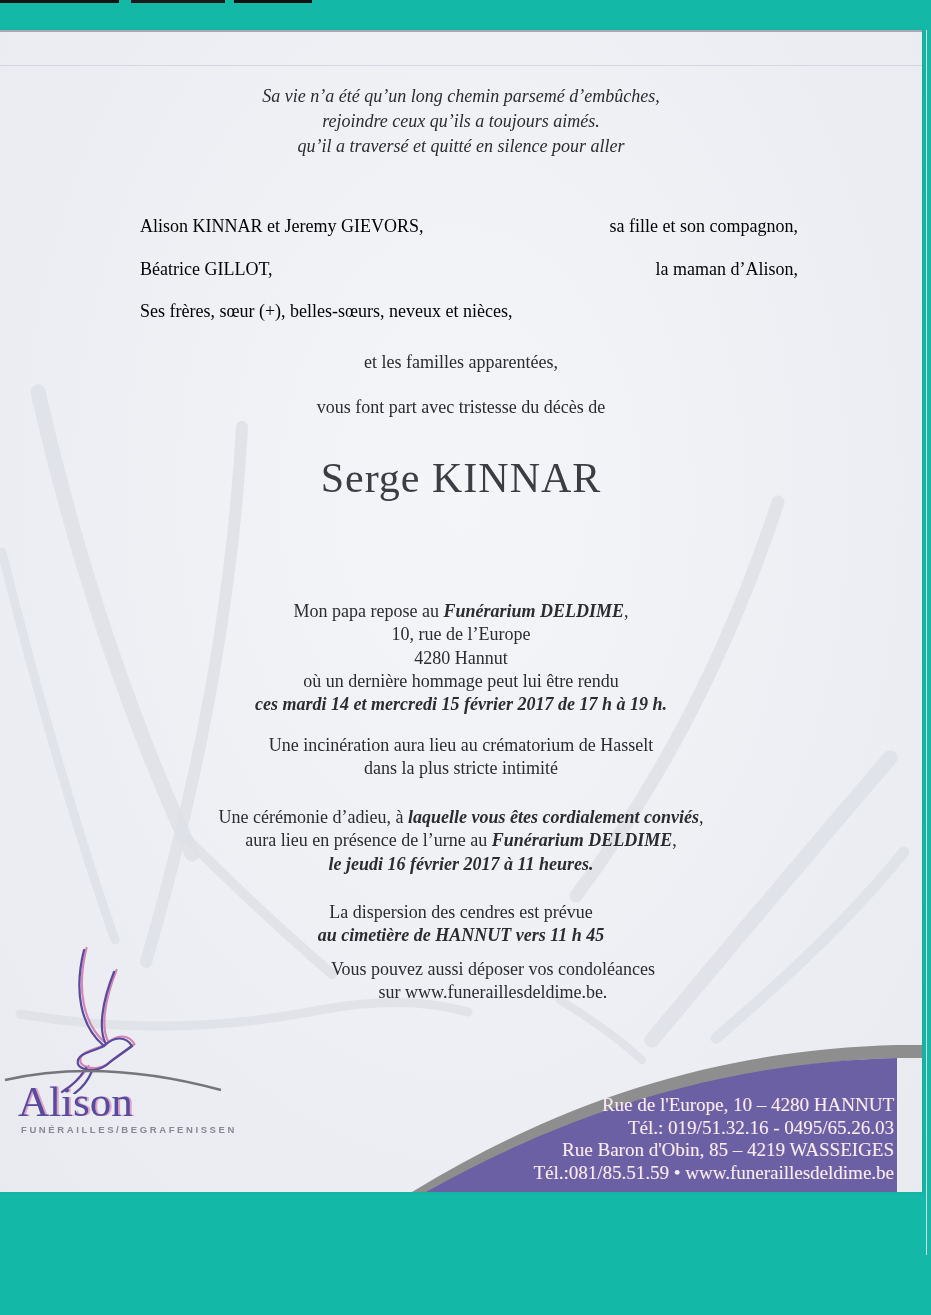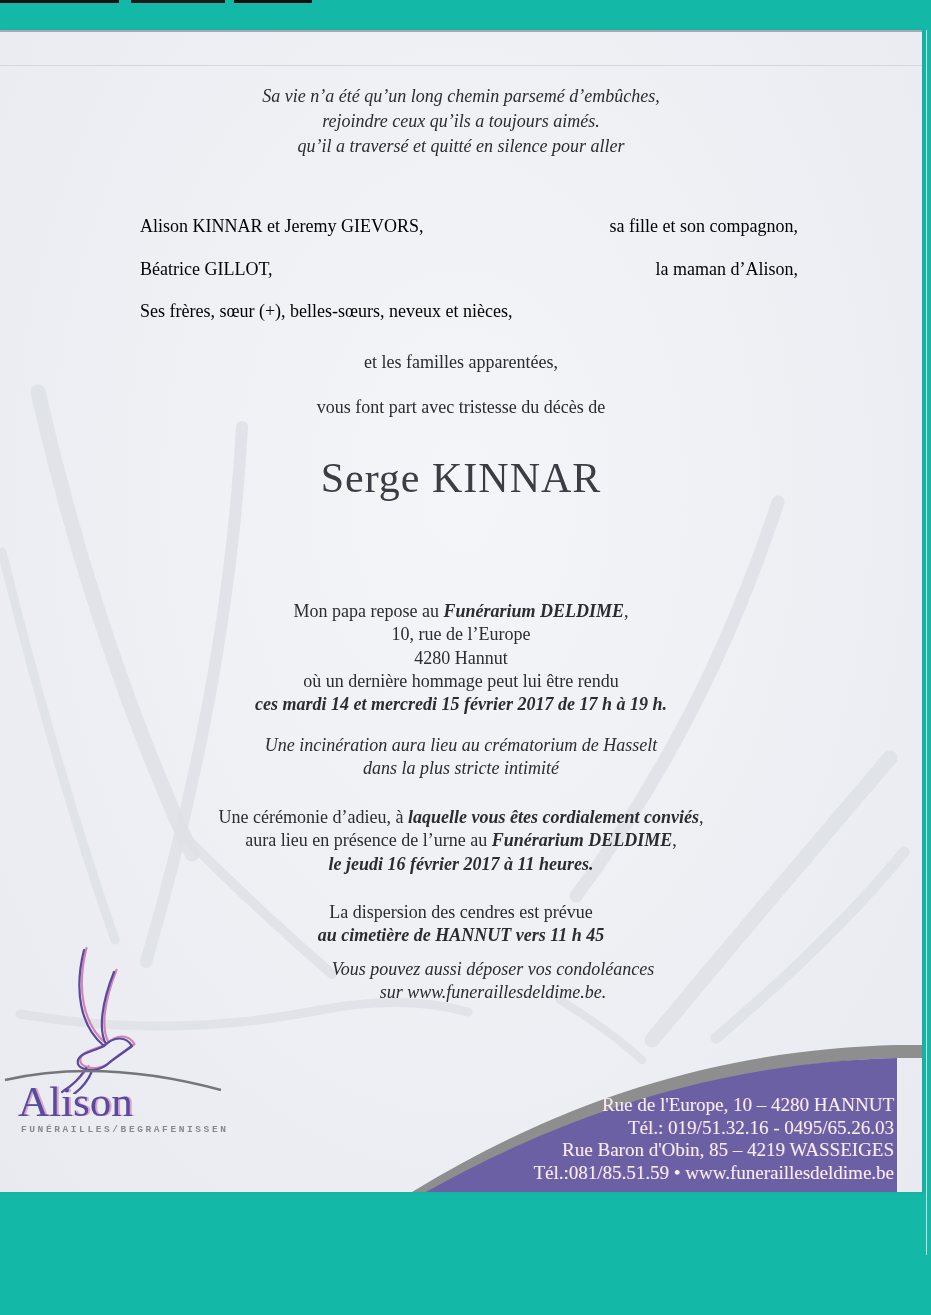--- a/index.html
+++ b/index.html
@@ -25,36 +25,36 @@
   .deceased-name{left:0;top:422px;width:100%;position:absolute;text-align:center;
     font-size:42px;line-height:48px;color:#3c3c44;letter-spacing:1px;}
   .dates{left:0;top:484px;width:100%;position:absolute;text-align:center;font-size:18px;line-height:23.5px;}
   .block{left:0;width:100%;position:absolute;text-align:center;font-size:18px;line-height:23.3px;}
   .repose{top:556px;margin-top:12px;}
   .incineration{top:702px;}
   .ceremony{top:774px;}
   .dispersion{top:869px;}
   .condolences{top:926px;padding-left:32px;}
   .seg-r{font-style:normal;font-weight:normal;}
-  .seg-i{font-style:italic;}
+  .seg-i{}
   .seg-bi{font-weight:bold;font-style:italic;}
   svg.swoosh{position:absolute;left:0;bottom:0;z-index:1;}
   .band-gray{fill:var(--band-gray,#8e8e8e);}
   .band-purple{fill:var(--band-purple,#6a60a3);}
   .address{position:absolute;right:28px;top:1062px;z-index:3;text-align:right;
     font-size:19px;line-height:22.5px;color:var(--footer-text,#f5eef3);
     text-shadow:0.6px 0 0 rgba(238,160,205,.45);}
   svg.dove{position:absolute;left:58px;top:912px;z-index:3;}
   .dove-purple{fill:none;stroke:var(--logo-purple,#6a5aa5);stroke-width:2.2;stroke-linecap:round;stroke-linejoin:round;}
   .dove-pink{fill:none;stroke:var(--logo-pink,#cf6ba6);stroke-width:2.2;stroke-linecap:round;stroke-linejoin:round;opacity:.8;}
   svg.logo-arc{position:absolute;left:2px;top:1030px;z-index:3;}
   .arc-path{fill:none;stroke:#75757a;stroke-width:2.4;}
   .wordmark{position:absolute;left:18px;top:1048px;z-index:3;font-size:43px;line-height:44px;
     color:var(--logo-purple,#584a9e);text-shadow:2px 0 0 rgba(207,107,166,.55);}
-  .tagline{position:absolute;left:21px;top:1092px;z-index:3;font-family:Liberation Mono, monospace;
+  .tagline{position:absolute;left:21px;top:1092px;z-index:3;font-family:Liberation Sans, sans-serif;
     font-size:9.5px;font-weight:bold;letter-spacing:2.6px;color:#8a8791;}
 </style>
 </head>
 <body>
 
 <div class="stage">
   <div class="scan-strip"></div>
   <div class="scan-vline"></div>
 
   <div class="card">

